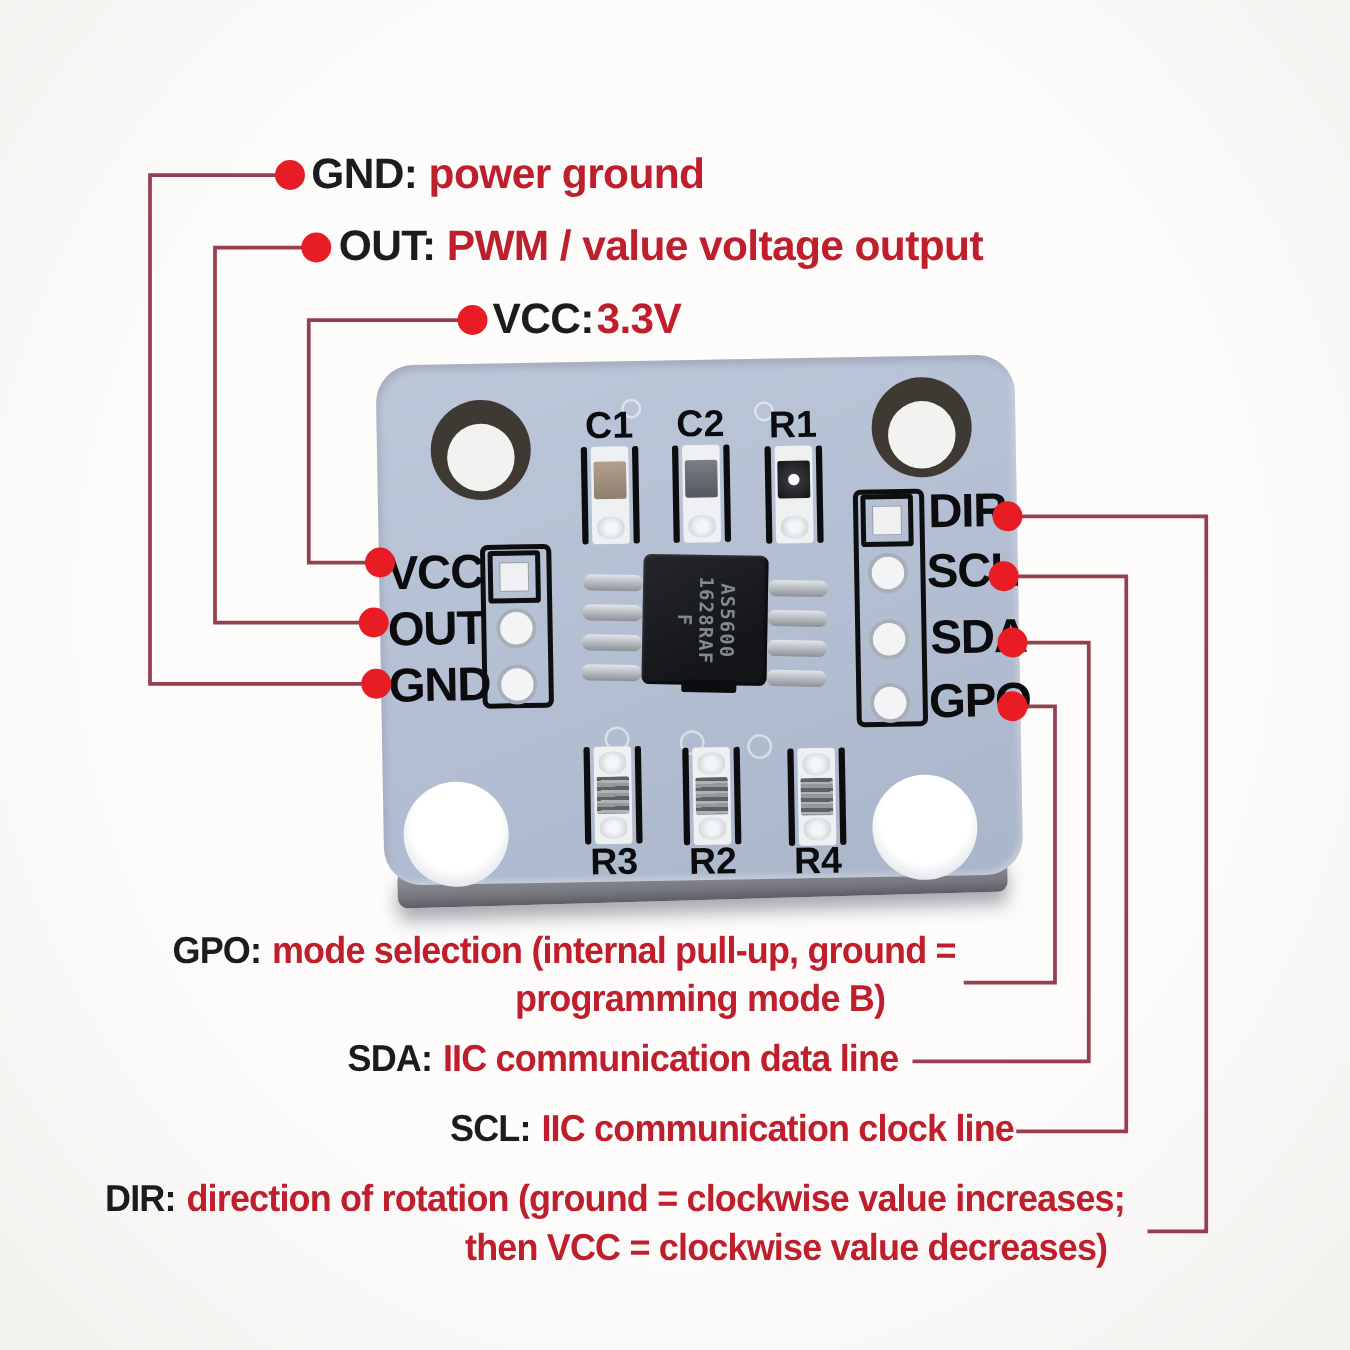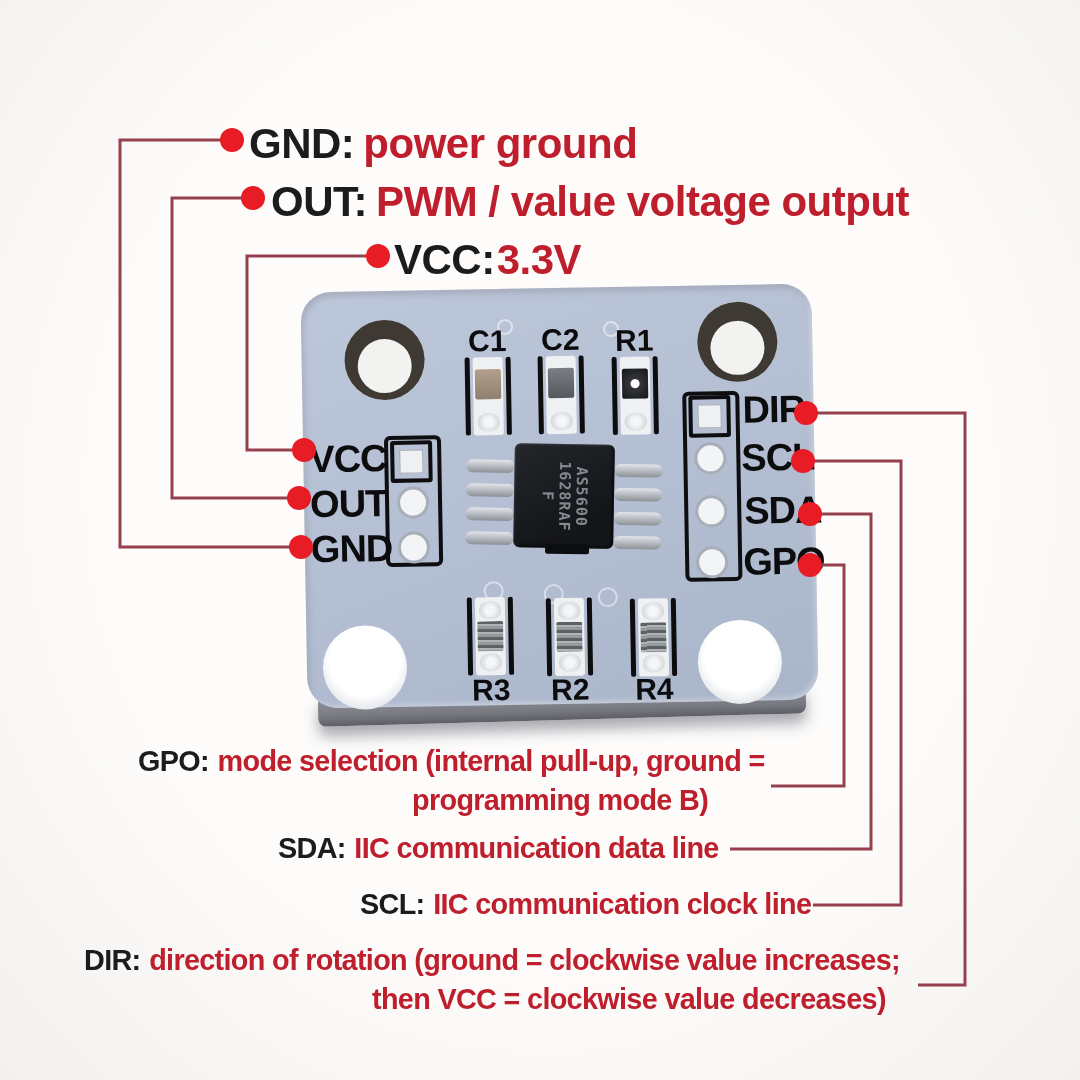--- a/index.html
+++ b/index.html
@@ -5,21 +5,21 @@
   html,body{margin:0;padding:0;}
   body{
     width:1080px;height:1080px;position:relative;overflow:hidden;
     background:radial-gradient(ellipse at 50% 45%, #fdfcfb 55%, #f2f1ee 100%);
     font-family:"Liberation Sans", sans-serif;
   }
   
   .ann{position:absolute;white-space:nowrap;font-weight:bold;line-height:1.05;}
   .ann .pin{color:#1c1c1e;margin-right:9px;}
   .ann .desc{color:#bf1e2c;}
-  .ann.top-size{font-size:42px;letter-spacing:-0.5px;}
+  .ann.top-size{font-size:34px;letter-spacing:-0.5px;}
   .ann.bot-size{font-size:30px;letter-spacing:-0.7px;transform:scaleX(.96);transform-origin:left center;}
   .ann .desc-only{color:#bf1e2c;}
   
   svg.wires{position:absolute;left:0;top:0;z-index:6;}
   svg.wires polyline{fill:none;stroke:#96404e;stroke-width:3;}
   svg.wires circle{fill:#e81c24;}
   
   .edgeband{
     position:absolute;left:318px;top:690px;width:488px;height:30px;z-index:1;
     background:linear-gradient(180deg,#97979f 0%,#77777f 70%,#5d5d66 100%);

